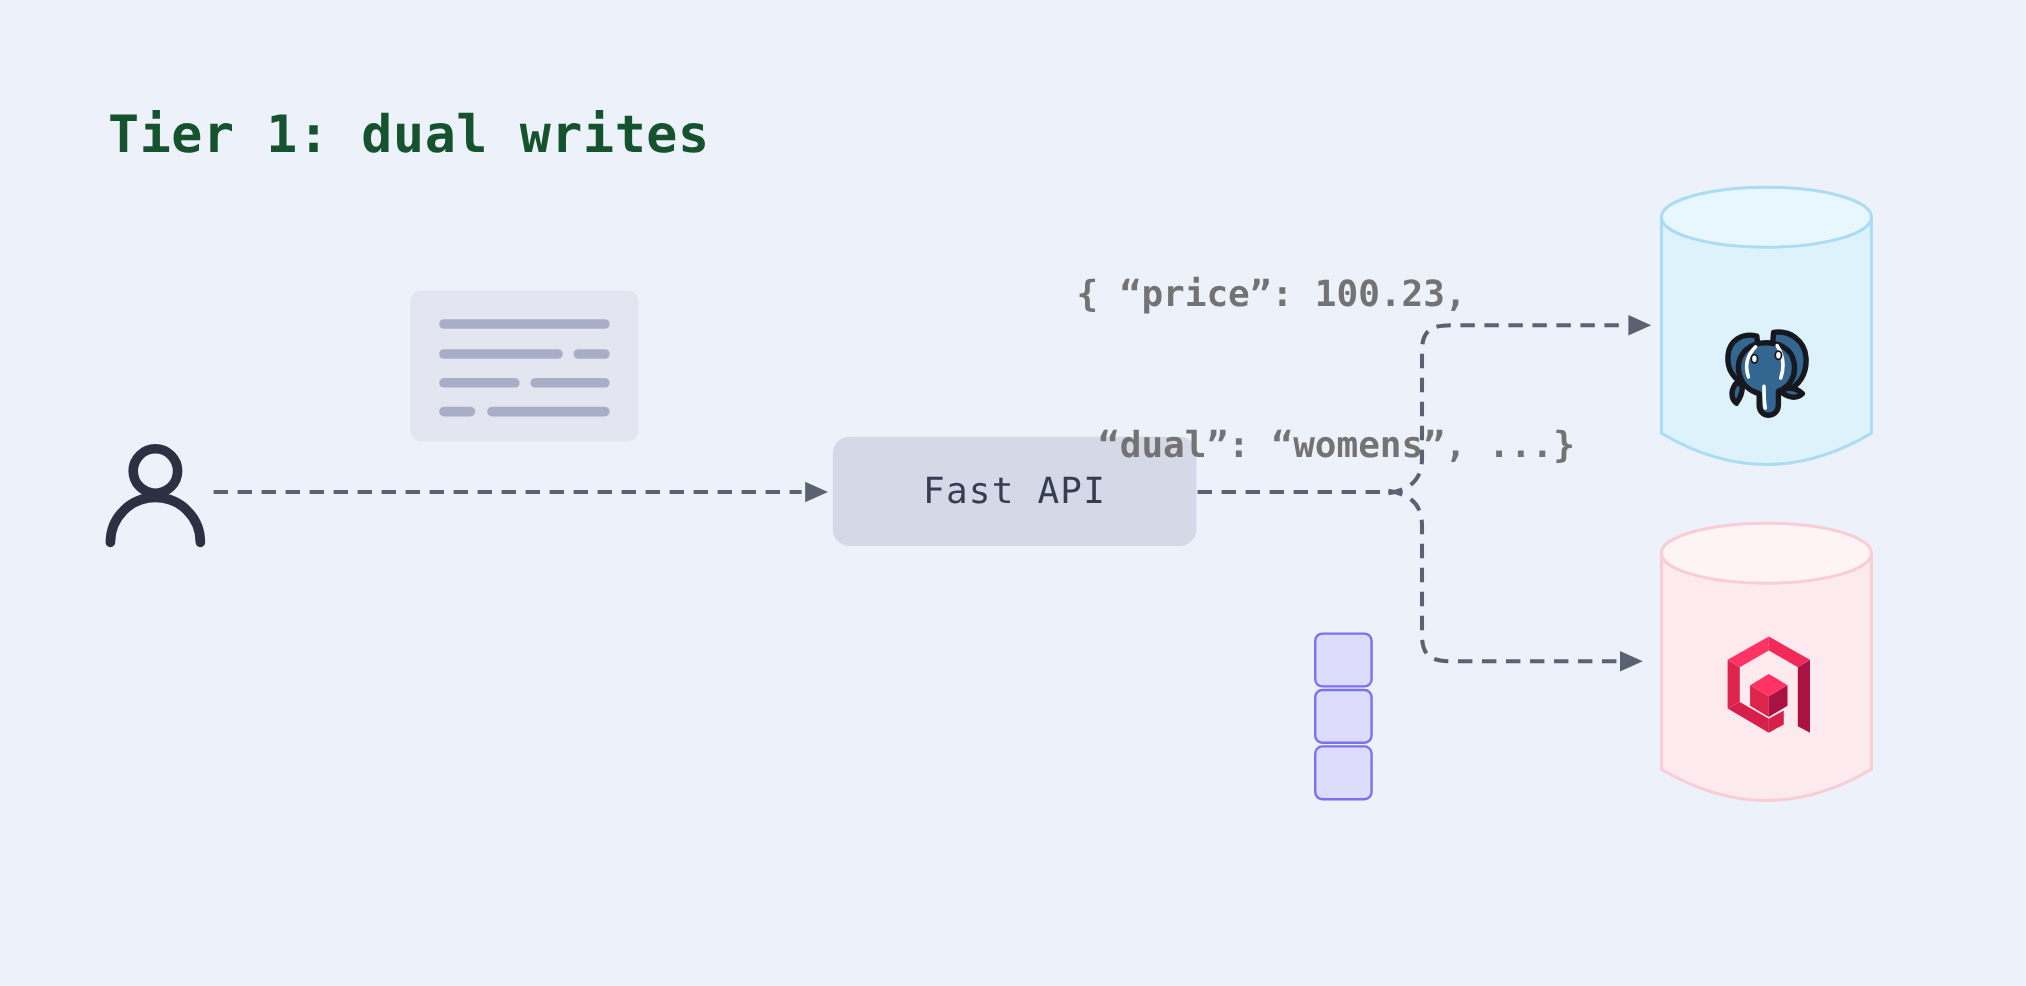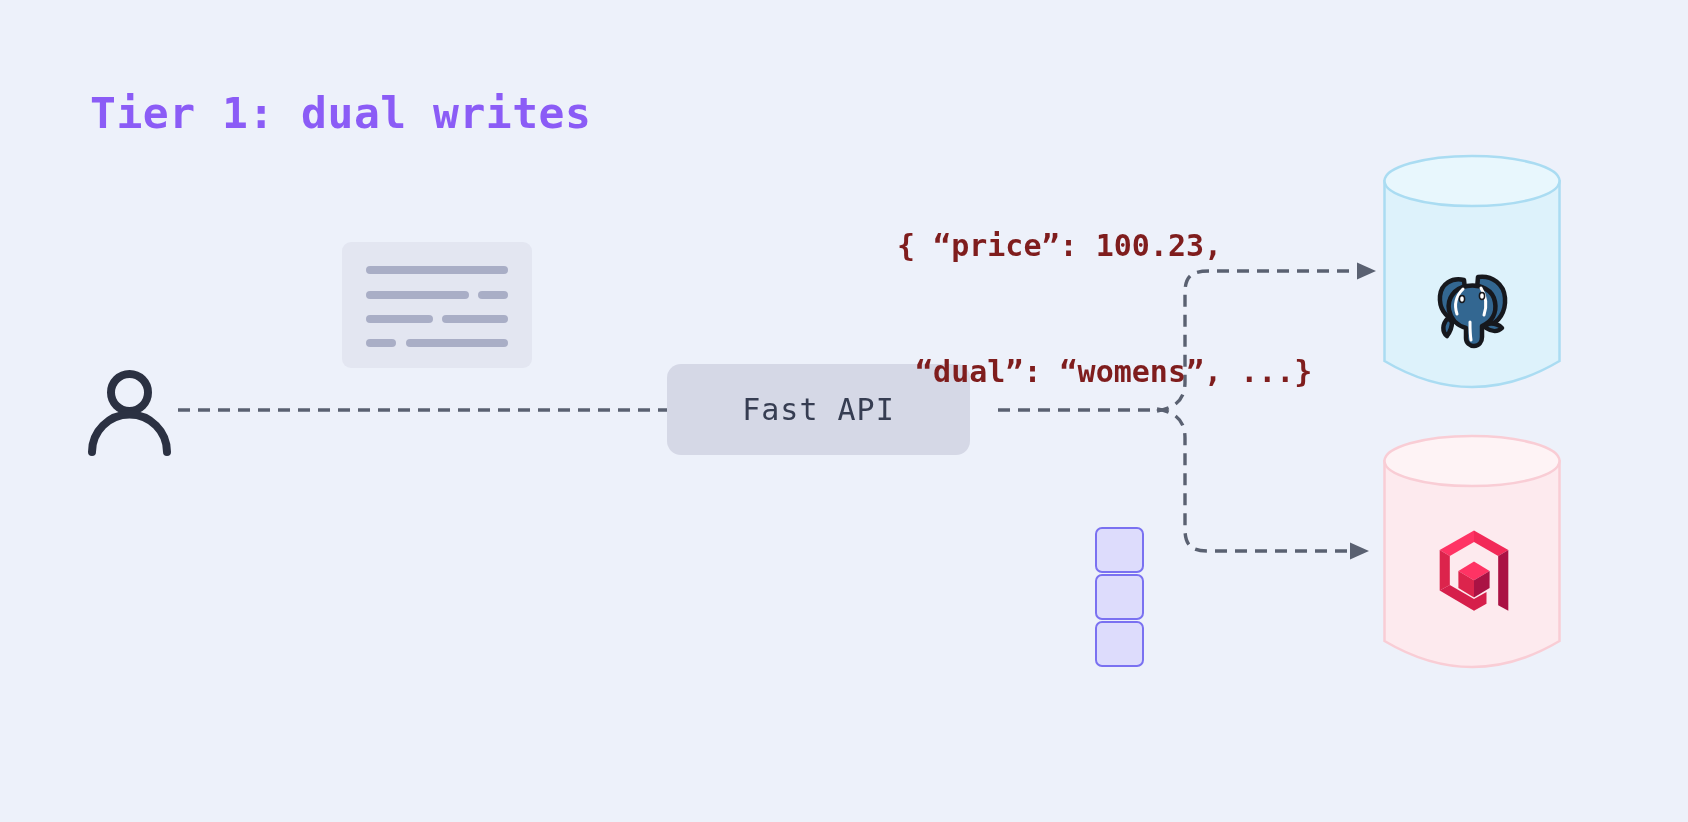--- a/index.html
+++ b/index.html
@@ -14,21 +14,21 @@
   .abs { position: absolute; }
 
   .title {
     position: absolute;
     left: 90px;
     top: 88px;
     margin: 0;
     font-size: 43px;
     font-weight: bold;
     letter-spacing: 0.5px;
-    color: #8b5cf6;
+    color: #14532d;
     white-space: pre;
   }
 
   .connectors { position: absolute; left: 0; top: 0; }
 
   
   .doc-card {
     position: absolute;
     left: 342px; top: 242px;
     width: 190px; height: 126px;
@@ -38,21 +38,21 @@
   .doc-line {
     position: absolute;
     height: 8px;
     border-radius: 4px;
     background: #a9aec6;
   }
 
   
   .api-node {
     position: absolute;
-    left: 667px; top: 364px;
+    left: 694px; top: 364px;
     width: 303px; height: 91px;
     background: #d5d8e6;
     border-radius: 14px;
     display: flex;
     align-items: center;
     justify-content: center;
   }
   .api-node span {
     font-size: 30px;
     font-weight: 500;
@@ -60,21 +60,21 @@
     letter-spacing: 1px;
   }
 
   
   .payload {
     position: absolute;
     left: 897px; top: 141px;
     font-size: 30px;
     line-height: 42px;
     font-weight: 600;
-    color: #7f1d1d;
+    color: #737373;
     white-space: pre;
   }
 
   
   .queue { position: absolute; left: 1095px; top: 527px; width: 50px; height: 142px; }
   .queue-cell {
     position: absolute;
     left: 0;
     width: 45px; height: 42px;
     background: #dddcfc;

